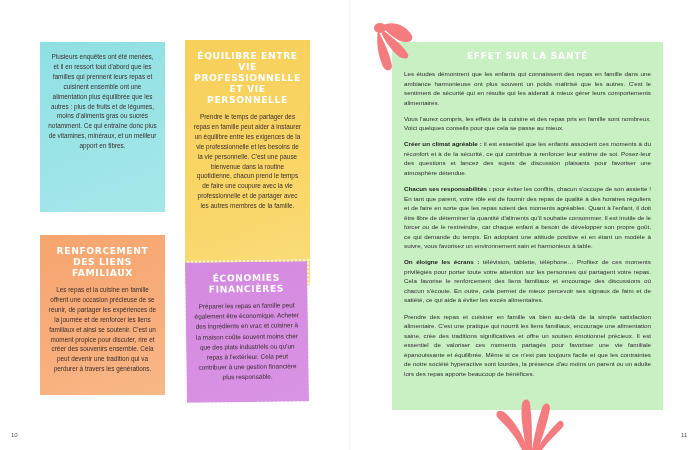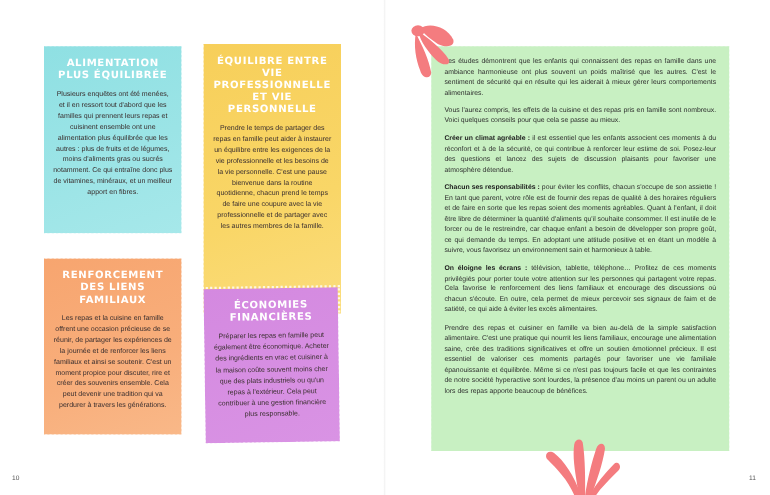--- a/index.html
+++ b/index.html
@@ -24,21 +24,20 @@
   .page-num { position:absolute; font-size:6px; color:#555; }
 </style>
 </head>
 <body>
 
 <div class="spread">
 
   <div class="gutter"></div>
 
   <div class="card card-blue">
-    <h3>Alimentation plus équilibrée</h3>
     <p>Plusieurs enquêtes ont été menées, et il en ressort tout d'abord que les familles qui prennent leurs repas et cuisinent ensemble ont une alimentation plus équilibrée que les autres : plus de fruits et de légumes, moins d'aliments gras ou sucrés notamment. Ce qui entraîne donc plus de vitamines, minéraux, et un meilleur apport en fibres.</p>
   </div>
 
   <div class="card card-yellow">
     <h3>Équilibre entre vie professionnelle et vie personnelle</h3>
     <p>Prendre le temps de partager des repas en famille peut aider à instaurer un équilibre entre les exigences de la vie professionnelle et les besoins de la vie personnelle. C'est une pause bienvenue dans la routine quotidienne, chacun prend le temps de faire une coupure avec la vie professionnelle et de partager avec les autres membres de la famille.</p>
   </div>
 
   <div class="card card-orange">
     <h3>Renforcement des liens familiaux</h3>
@@ -46,20 +45,21 @@
   </div>
 
   <div class="card card-purple">
     <h3>Économies financières</h3>
     <p>Préparer les repas en famille peut également être économique. Acheter des ingrédients en vrac et cuisiner à la maison coûte souvent moins cher que des plats industriels ou qu'un repas à l'extérieur. Cela peut contribuer à une gestion financière plus responsable.</p>
   </div>
 
   <div class="page-num" style="left:11px; top:432px;">10</div>
 
   <div class="panel">
+    <h2>Effet sur la santé</h2>
     <p><b></b><span>Les études démontrent que les enfants qui connaissent des repas en famille dans une ambiance harmonieuse ont plus souvent un poids maîtrisé que les autres. C'est le sentiment de sécurité qui en résulte qui les aiderait à mieux gérer leurs comportements alimentaires.</span></p>
     <p><b></b><span>Vous l'aurez compris, les effets de la cuisine et des repas pris en famille sont nombreux. Voici quelques conseils pour que cela se passe au mieux.</span></p>
     <p><b>Créer un climat agréable :</b><span> il est essentiel que les enfants associent ces moments à du réconfort et à de la sécurité, ce qui contribue à renforcer leur estime de soi. Posez-leur des questions et lancez des sujets de discussion plaisants pour favoriser une atmosphère détendue.</span></p>
     <p><b>Chacun ses responsabilités :</b><span> pour éviter les conflits, chacun s'occupe de son assiette ! En tant que parent, votre rôle est de fournir des repas de qualité à des horaires réguliers et de faire en sorte que les repas soient des moments agréables. Quant à l'enfant, il doit être libre de déterminer la quantité d'aliments qu'il souhaite consommer. Il est inutile de le forcer ou de le restreindre, car chaque enfant a besoin de développer son propre goût, ce qui demande du temps. En adoptant une attitude positive et en étant un modèle à suivre, vous favorisez un environnement sain et harmonieux à table.</span></p>
     <p><b>On éloigne les écrans :</b><span> télévision, tablette, téléphone… Profitez de ces moments privilégiés pour porter toute votre attention sur les personnes qui partagent votre repas. Cela favorise le renforcement des liens familiaux et encourage des discussions où chacun s'écoute. En outre, cela permet de mieux percevoir ses signaux de faim et de satiété, ce qui aide à éviter les excès alimentaires.</span></p>
     <p><b></b><span>Prendre des repas et cuisiner en famille va bien au-delà de la simple satisfaction alimentaire. C'est une pratique qui nourrit les liens familiaux, encourage une alimentation saine, crée des traditions significatives et offre un soutien émotionnel précieux. Il est essentiel de valoriser ces moments partagés pour favoriser une vie familiale épanouissante et équilibrée. Même si ce n'est pas toujours facile et que les contraintes de notre société hyperactive sont lourdes, la présence d'au moins un parent ou un adulte lors des repas apporte beaucoup de bénéfices.</span></p>
   </div>
 
   <svg class="leaf" style="left:368px; top:14px;" width="62" height="62" viewBox="0 0 62 62">
     <g fill="#f47c7f">

